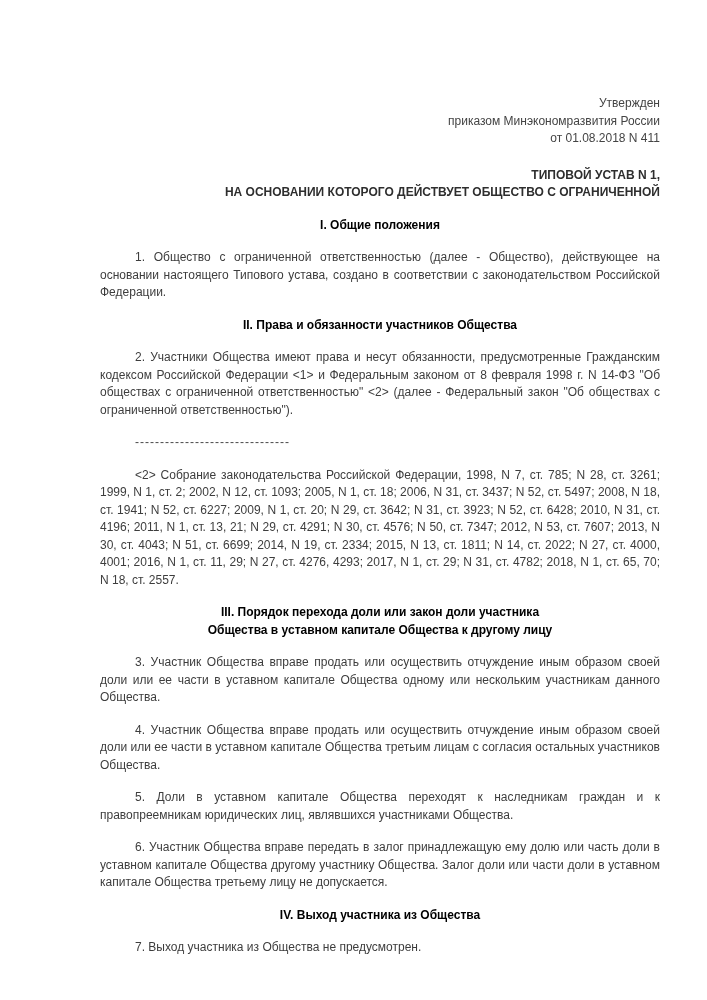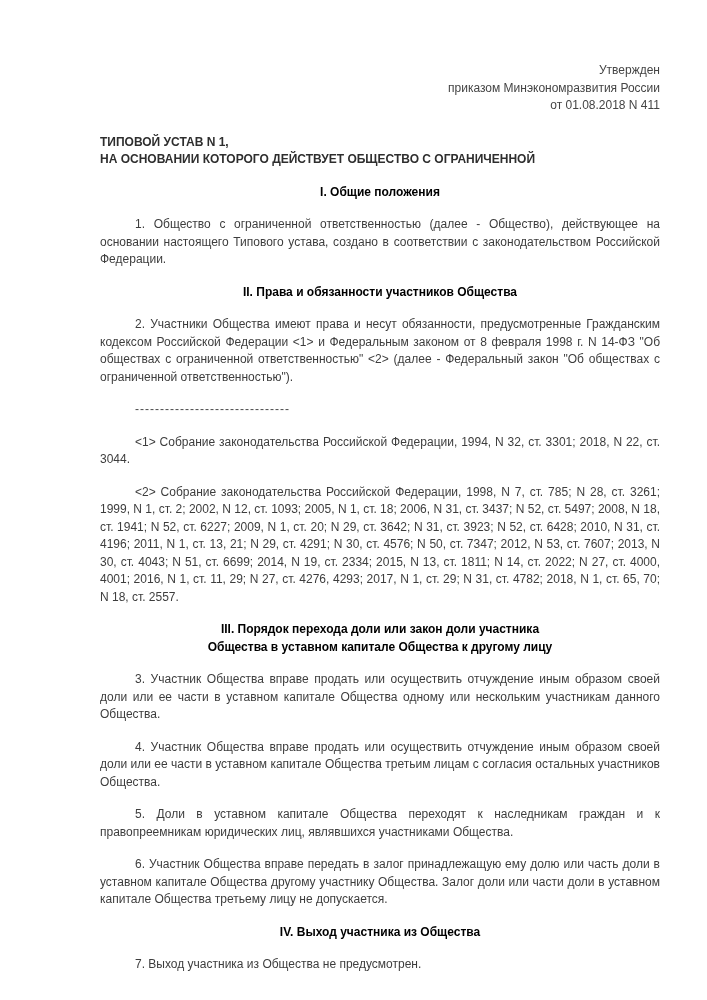--- a/index.html
+++ b/index.html
@@ -6,34 +6,34 @@
     margin: 0;
     padding: 0;
     background: #ffffff;
   }
   .page {
     position: relative;
     width: 707px;
     height: 1000px;
     box-sizing: border-box;
     background: #ffffff;
-    padding: 62px 47px 40px 100px;
+    padding: 95px 47px 40px 100px;
     font-family: "Liberation Sans", sans-serif;
     font-size: 12px;
     line-height: 17.5px;
     color: #3d3d3d;
     overflow: hidden;
   }
   .approval {
     text-align: right;
     margin: 0 0 19px 0;
     color: #444444;
   }
   .doc-title {
-    text-align: left;
+    text-align: right;
     font-weight: bold;
     color: #2e2e2e;
     margin: 0 0 15px 0;
   }
   .sec-heading {
     text-align: center;
     font-weight: bold;
     color: #000000;
     margin: 15px 0 15px 0;
   }
@@ -70,21 +70,20 @@
   <div class="sec-heading">I. Общие положения</div>
 
   <p class="para">1. Общество с ограниченной ответственностью (далее - Общество), действующее на основании настоящего Типового устава, создано в соответствии с законодательством Российской Федерации.</p>
 
   <div class="sec-heading">II. Права и обязанности участников Общества</div>
 
   <p class="para">2. Участники Общества имеют права и несут обязанности, предусмотренные Гражданским кодексом Российской Федерации &lt;1&gt; и Федеральным законом от 8 февраля 1998 г. N 14-ФЗ "Об обществах с ограниченной ответственностью" &lt;2&gt; (далее - Федеральный закон "Об обществах с ограниченной ответственностью").</p>
 
   <div class="separator">-------------------------------</div>
 
-  <p class="para">&lt;1&gt; Собрание законодательства Российской Федерации, 1994, N 32, ст. 3301; 2018, N 22, ст. 3044.</p>
 
   <p class="para">&lt;2&gt; Собрание законодательства Российской Федерации, 1998, N 7, ст. 785; N 28, ст. 3261; 1999, N 1, ст. 2; 2002, N 12, ст. 1093; 2005, N 1, ст. 18; 2006, N 31, ст. 3437; N 52, ст. 5497; 2008, N 18, ст. 1941; N 52, ст. 6227; 2009, N 1, ст. 20; N 29, ст. 3642; N 31, ст. 3923; N 52, ст. 6428; 2010, N 31, ст. 4196; 2011, N 1, ст. 13, 21; N 29, ст. 4291; N 30, ст. 4576; N 50, ст. 7347; 2012, N 53, ст. 7607; 2013, N 30, ст. 4043; N 51, ст. 6699; 2014, N 19, ст. 2334; 2015, N 13, ст. 1811; N 14, ст. 2022; N 27, ст. 4000, 4001; 2016, N 1, ст. 11, 29; N 27, ст. 4276, 4293; 2017, N 1, ст. 29; N 31, ст. 4782; 2018, N 1, ст. 65, 70; N 18, ст. 2557.</p>
 
   <div class="sec-heading">
     <div>III. Порядок перехода доли или закон доли участника</div>
     <div>Общества в уставном капитале Общества к другому лицу</div>
   </div>
 
   <p class="para">3. Участник Общества вправе продать или осуществить отчуждение иным образом своей доли или ее части в уставном капитале Общества одному или нескольким участникам данного Общества.</p>
 

